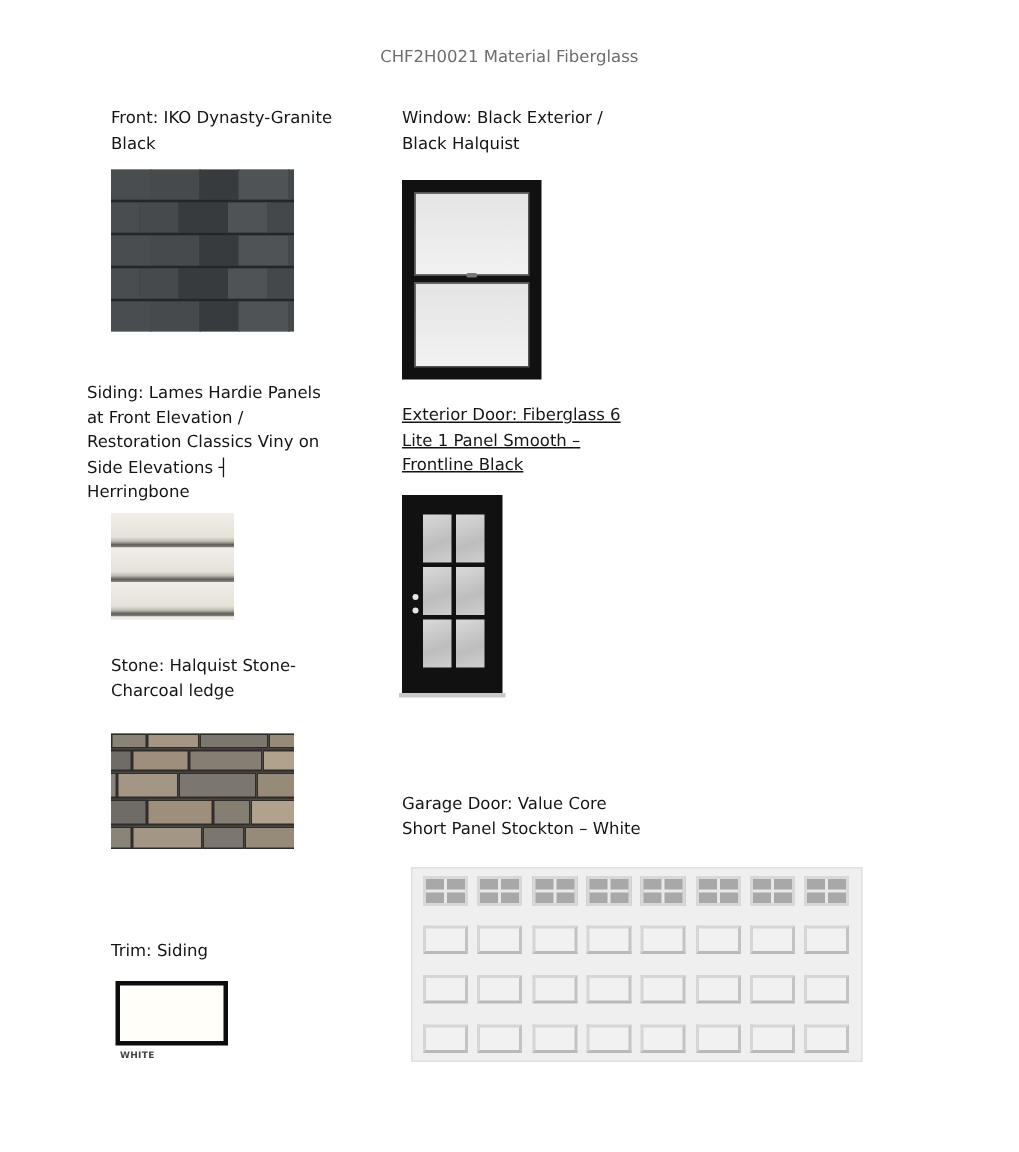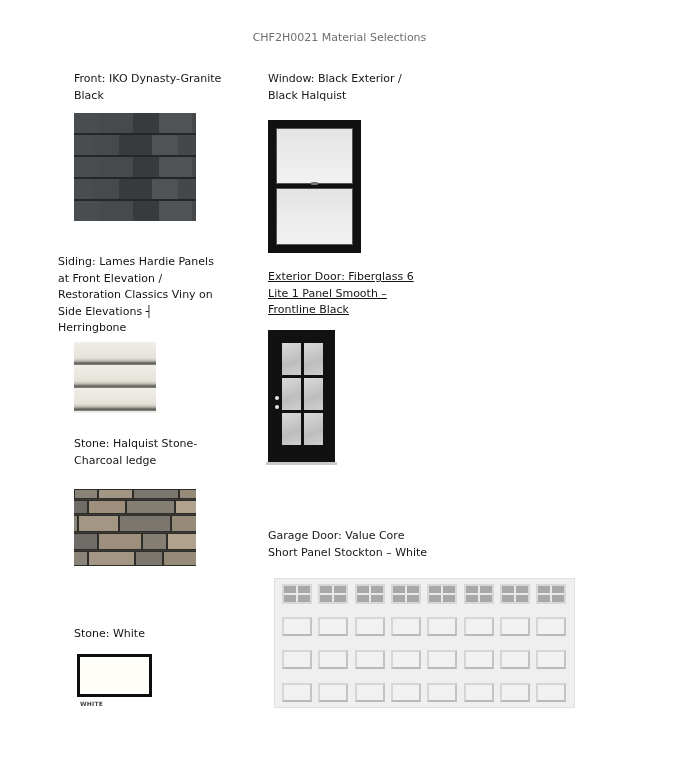--- a/index.html
+++ b/index.html
@@ -43,21 +43,21 @@
   
   .garage { left:274px; top:578px; width:301px; height:130px; background:#efefef; border:1px solid #e0e0e0; box-sizing:border-box; }
   .garage .cell { position:absolute; width:30px; box-sizing:border-box; }
   .garage .win { height:20px; border:2px solid #d8d8d8; background:#a8a8a8; }
   .garage .win i { position:absolute; background:#e8e8e8; }
   .garage .pnl { height:19px; border:2px solid #d6d6d6; border-bottom-color:#b9b9b9; border-right-color:#c3c3c3; background:#f1f1f1; }
 </style>
 </head>
 <body>
 
-<div class="title">CHF2H0021 Material Selections</div>
+<div class="title">CHF2H0021 Material Fiberglass</div>
 
 <div class="label" style="left:74px;top:71px;">Front: IKO Dynasty-Granite
 Black</div>
 <div class="sw roof" id="roof">
     <div class="row" style="top: 0px;">
       <div class="tab" style="left: 0px; width: 26px; background: rgb(74, 77, 80); border-right: 1px solid rgb(51, 54, 58);"></div>
       <div class="tab" style="left: 26px; width: 33px; background: rgb(71, 74, 77); border-right: 1px solid rgb(51, 54, 58);"></div>
       <div class="tab" style="left: 59px; width: 26px; background: rgb(56, 59, 62); border-right: 1px solid rgb(51, 54, 58);"></div>
       <div class="tab" style="left: 85px; width: 33px; background: rgb(80, 83, 86); border-right: 1px solid rgb(51, 54, 58);"></div>
       <div class="tab" style="left: 118px; width: 26px; background: rgb(69, 72, 75); border-right: 1px solid rgb(51, 54, 58);"></div>
@@ -208,15 +208,15 @@
     <div class="cell pnl" style="left: 224.8px; top: 104px;"></div>
     <div class="cell win" style="left: 261.1px; top: 5px;">
       <i style="left: 12px; top: 0px; width: 2px; height: 16px;"></i>
       <i style="left: 0px; top: 7px; width: 26px; height: 2px;"></i>
     </div>
     <div class="cell pnl" style="left: 261.1px; top: 38px;"></div>
     <div class="cell pnl" style="left: 261.1px; top: 71px;"></div>
     <div class="cell pnl" style="left: 261.1px; top: 104px;"></div>
   </div>
 
-<div class="label" style="left:74px;top:626px;">Stone: White</div>
+<div class="label" style="left:74px;top:626px;">Trim: Siding</div>
 <div class="sw trim"></div>
 <div class="trim-cap">WHITE</div>
 
 </body></html>

